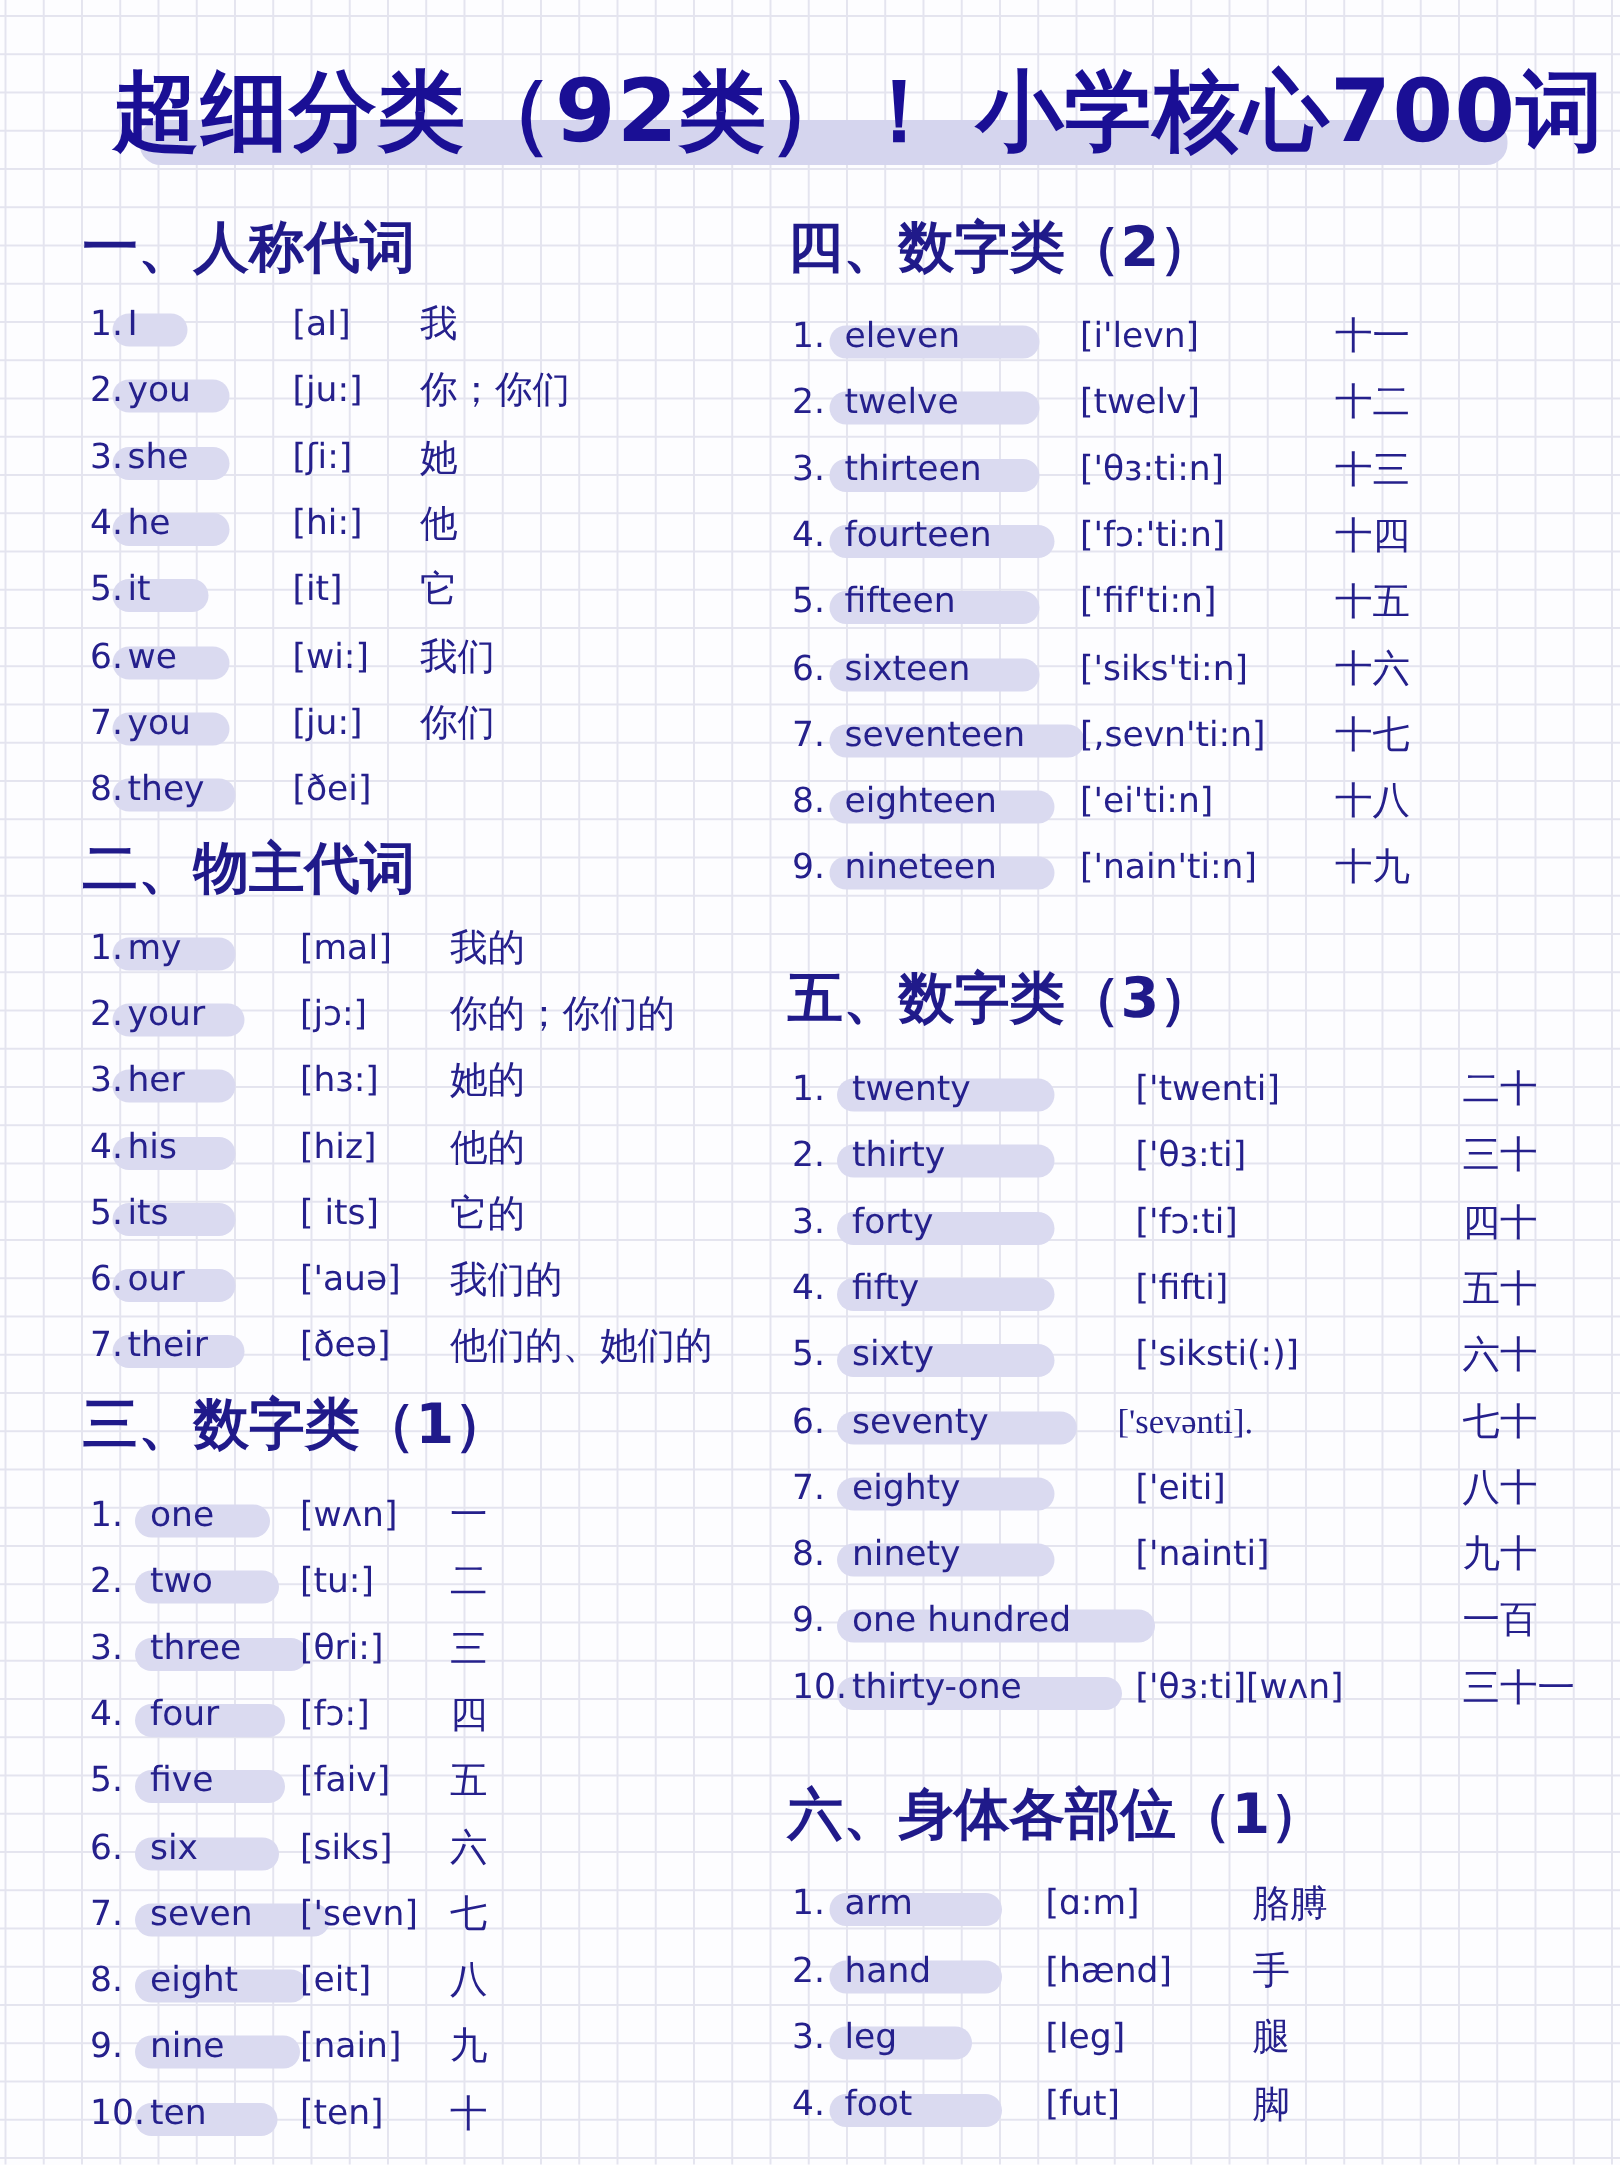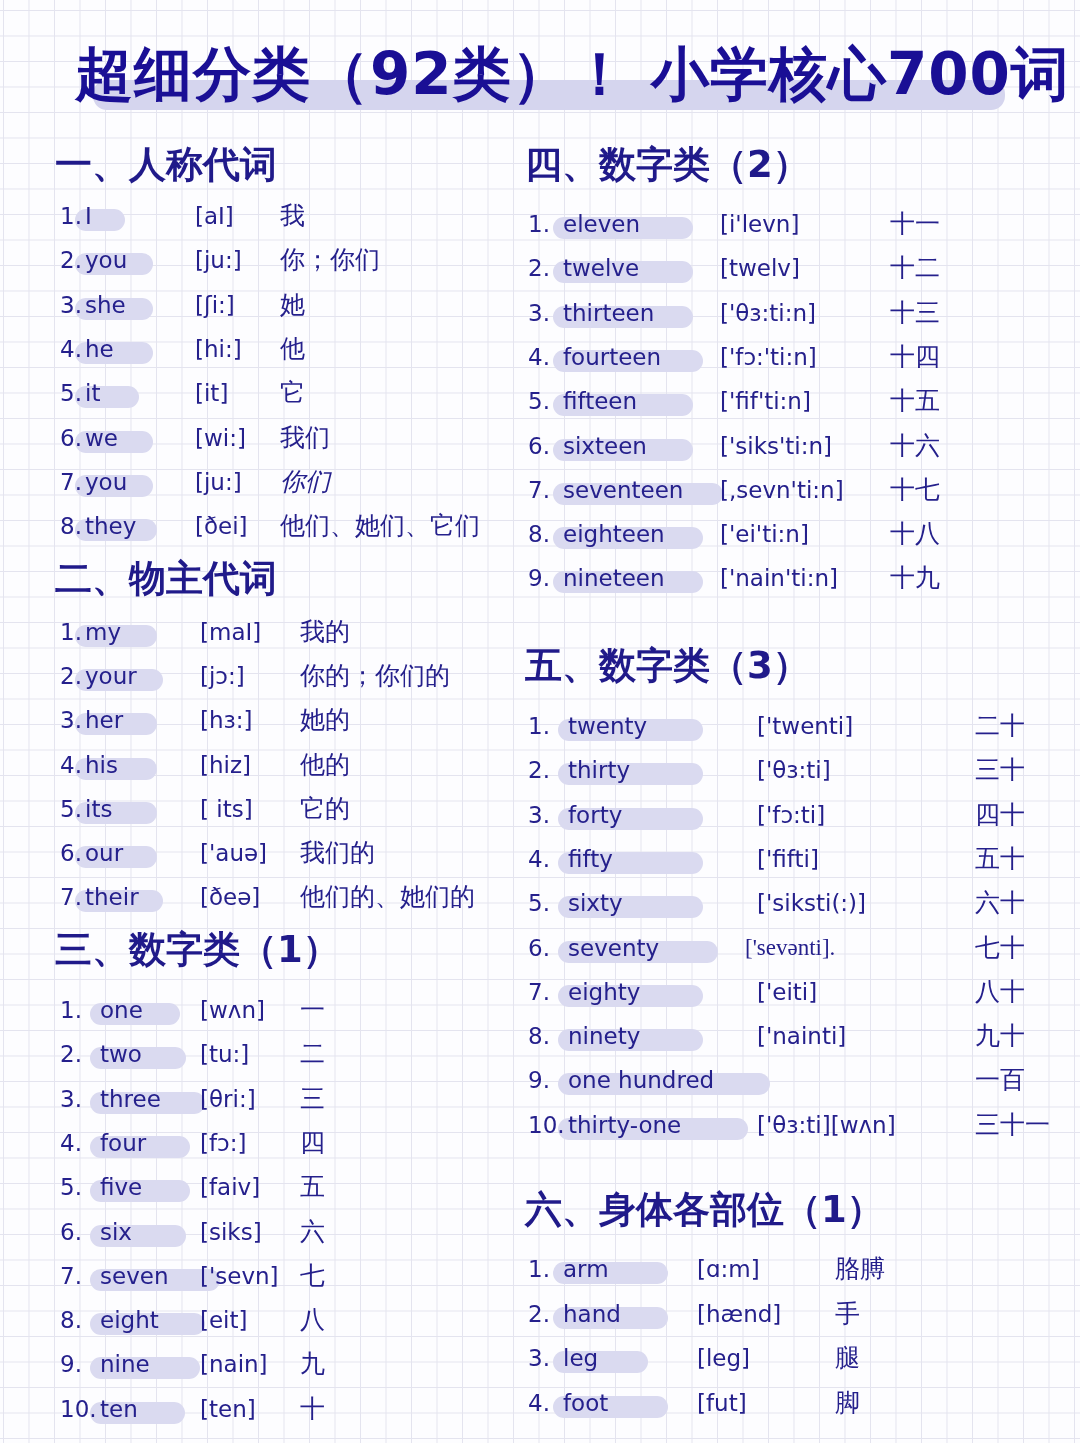--- a/index.html
+++ b/index.html
@@ -91,28 +91,27 @@
       <span class="num" style="left: 5px;">6.</span>
       <span class="word" style="left: 30px;">we</span>
       <span class="phonetic" style="left: 140px;">[wi:]</span>
       <span class="cn" style="left: 225px;">我们</span>
     </div>
     <div class="row" style="top: 321.8px; width: 460px;">
       <div class="hl" style="left: 20px; width: 78px;"></div>
       <span class="num" style="left: 5px;">7.</span>
       <span class="word" style="left: 30px;">you</span>
       <span class="phonetic" style="left: 140px;">[ju:]</span>
-      <span class="cn" style="left: 225px; font-style: italic;">你们</span>
+      <span class="cn" style="left: 225px;">你们</span>
     </div>
     <div class="row" style="top: 366.1px; width: 460px;">
       <div class="hl" style="left: 20px; width: 82px;"></div>
       <span class="num" style="left: 5px;">8.</span>
       <span class="word" style="left: 30px;">they</span>
       <span class="phonetic" style="left: 140px;">[ðei]</span>
-      <span class="cn" style="left: 225px;">他们、她们、它们</span>
     </div>
   </div>
 <div class="section" id="sec1" style="left:55px; top:557px; width:460px;">
     <div class="sec-title">二、物主代词</div>
     <div class="row" style="top: 58px; width: 460px;">
       <div class="hl" style="left: 20px; width: 82px;"></div>
       <span class="num" style="left: 5px;">1.</span>
       <span class="word" style="left: 30px;">my</span>
       <span class="phonetic" style="left: 145px;">[maI]</span>
       <span class="cn" style="left: 245px;">我的</span>

